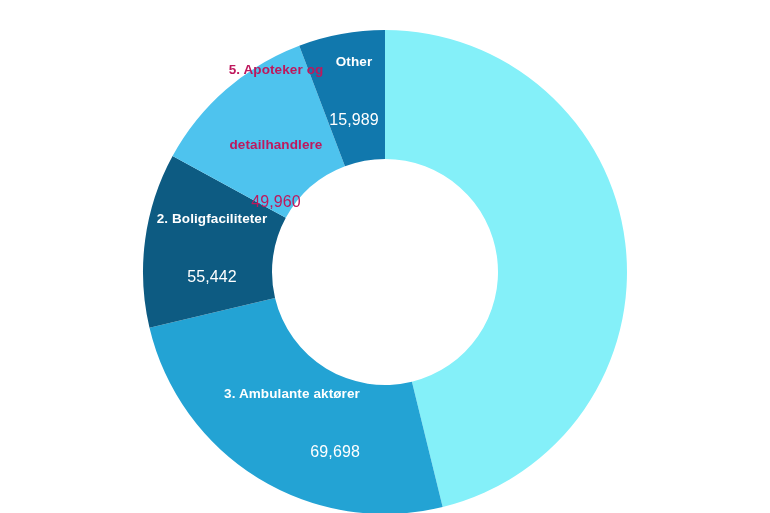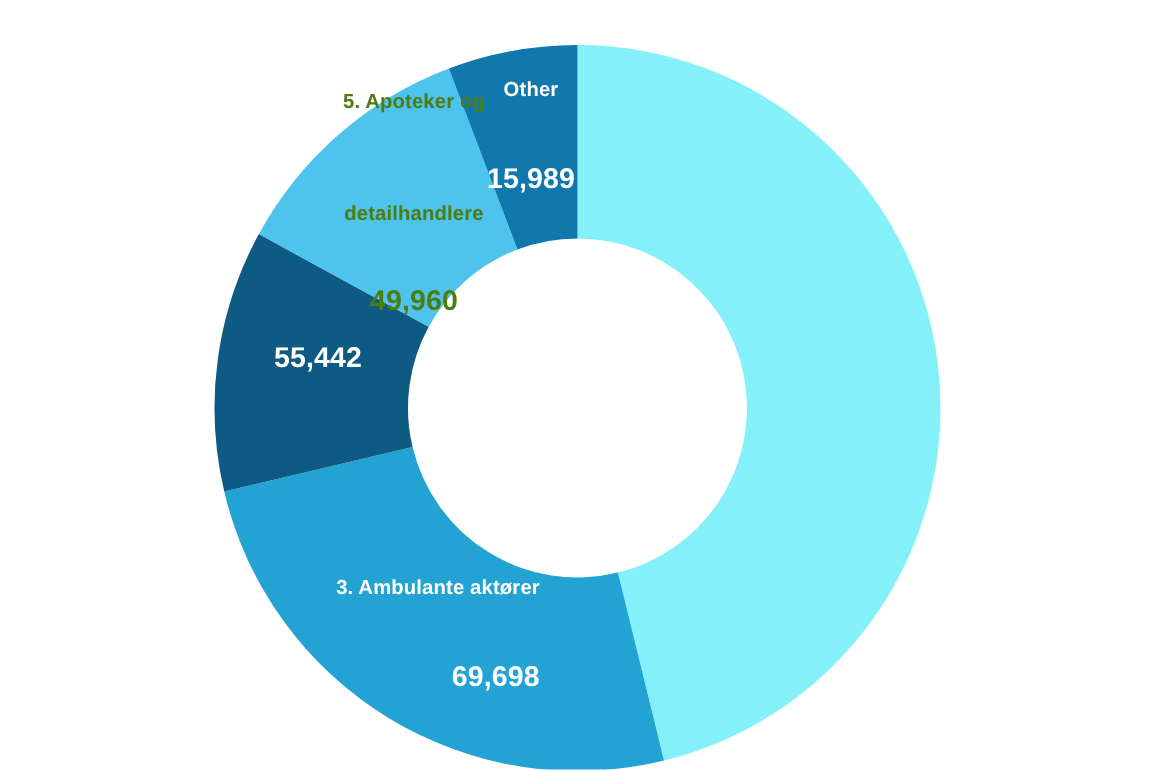--- a/index.html
+++ b/index.html
@@ -38,24 +38,24 @@
     letter-spacing: 0.1px;
   }
   .slice-label .lbl-name {
     display: block;
     font-weight: bold;
     font-size: 13.5px;
     margin-top: 19px;
   }
   .slice-label .lbl-value {
     display: block;
-    font-weight: bold;
-    font-size: 19px;
+    font-weight: normal;
+    font-size: 16px;
   }
-  .label-dark .lbl-name, .label-dark .lbl-value { color: #4d7c0f; }
+  .label-dark .lbl-name, .label-dark .lbl-value { color: #be185d; }
   .label-light .lbl-name, .label-light .lbl-value { color: #ffffff; }
 </style>
 </head>
 <body>
 
 <div id="chart-root" style="background: rgb(255, 255, 255);">
 
   <svg id="donut-svg" viewBox="0 0 770 513" aria-hidden="true">
     <g>
       <path d="M 385 30 A 242 242 0 0 1 442.67232429776084 507.0274516095809 L 411.9296390315991 381.7442232722423 A 113 113 0 0 0 385 159 Z" fill="#84F0F9"></path>
@@ -66,20 +66,21 @@
     </g>
   </svg>
 
 
   <div class="slice-label label-light" style="left:292px; top:414px;text-align:right;">
     <span class="lbl-name">3. Ambulante aktører</span>
     <span class="lbl-value">69,698</span>
   </div>
 
   <div class="slice-label label-light" style="left:212px; top:239px;">
+    <span class="lbl-name">2. Boligfaciliteter</span>
     <span class="lbl-value">55,442</span>
   </div>
 
   <div class="slice-label label-dark" style="left:276px; top:127px;">
     <span class="lbl-name">5. Apoteker og</span>
     <span class="lbl-name">detailhandlere</span>
     <span class="lbl-value">49,960</span>
   </div>
 
   <div class="slice-label label-light" style="left:354px; top:82px;">

